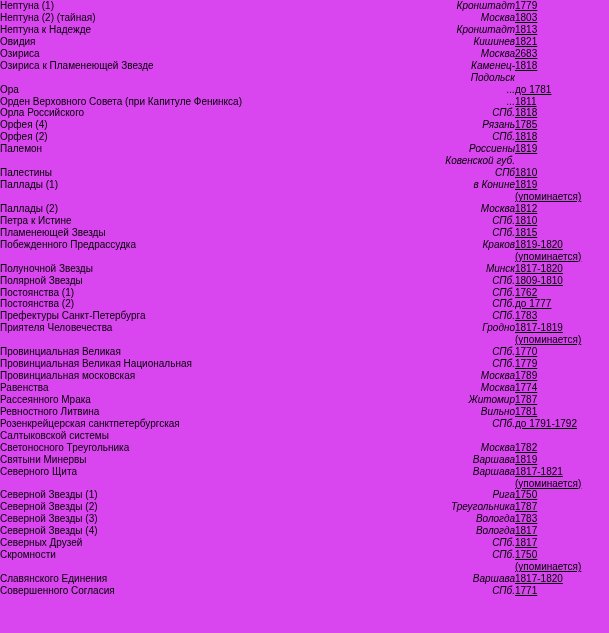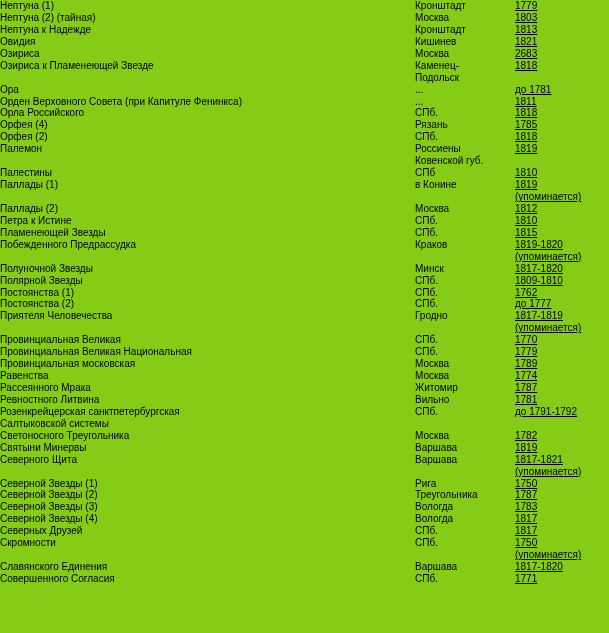--- a/index.html
+++ b/index.html
@@ -5,21 +5,21 @@
   html, body {
     margin: 0;
     padding: 0;
     background: #ffffff;
     width: 609px;
   }
   .page {
     width: 609px;
     height: 633px;
     overflow: hidden;
-    background: #84cc16;
+    background: #d946ef;
     color: #000000;
     font-family: "Liberation Sans", "DejaVu Sans", sans-serif;
     font-size: 10px;
     line-height: 11.94px;
   }
   table.lodges {
     width: 609px;
     table-layout: fixed;
     border-collapse: collapse;
     border-spacing: 0;
@@ -37,21 +37,22 @@
     vertical-align: top;
     white-space: pre-line;
     overflow: hidden;
   }
   td.cell-name {
     text-align: left;
     padding-left: 2px;
     white-space: normal;
   }
   td.cell-city {
-    text-align: left;
+    text-align: right;
+    font-style: italic;
   }
   td.cell-years {
     text-align: left;
     padding-left: 10px;
     text-decoration: underline;
   }
 </style>
 </head>
 <body>
 
@@ -171,20 +172,25 @@
           <td class="cell-name">Постоянства (1)</td>
           <td class="cell-city">СПб.</td>
           <td class="cell-years">1762</td>
         </tr>
         <tr>
           <td class="cell-name">Постоянства (2)</td>
           <td class="cell-city">СПб.</td>
           <td class="cell-years">до 1777</td>
         </tr>
         <tr>
+          <td class="cell-name">Префектуры Санкт-Петербурга</td>
+          <td class="cell-city">СПб.</td>
+          <td class="cell-years">1783</td>
+        </tr>
+        <tr>
           <td class="cell-name">Приятеля Человечества</td>
           <td class="cell-city">Гродно</td>
           <td class="cell-years">1817-1819
 (упоминается)</td>
         </tr>
         <tr>
           <td class="cell-name">Провинциальная Великая</td>
           <td class="cell-city">СПб.</td>
           <td class="cell-years">1770</td>
         </tr>

